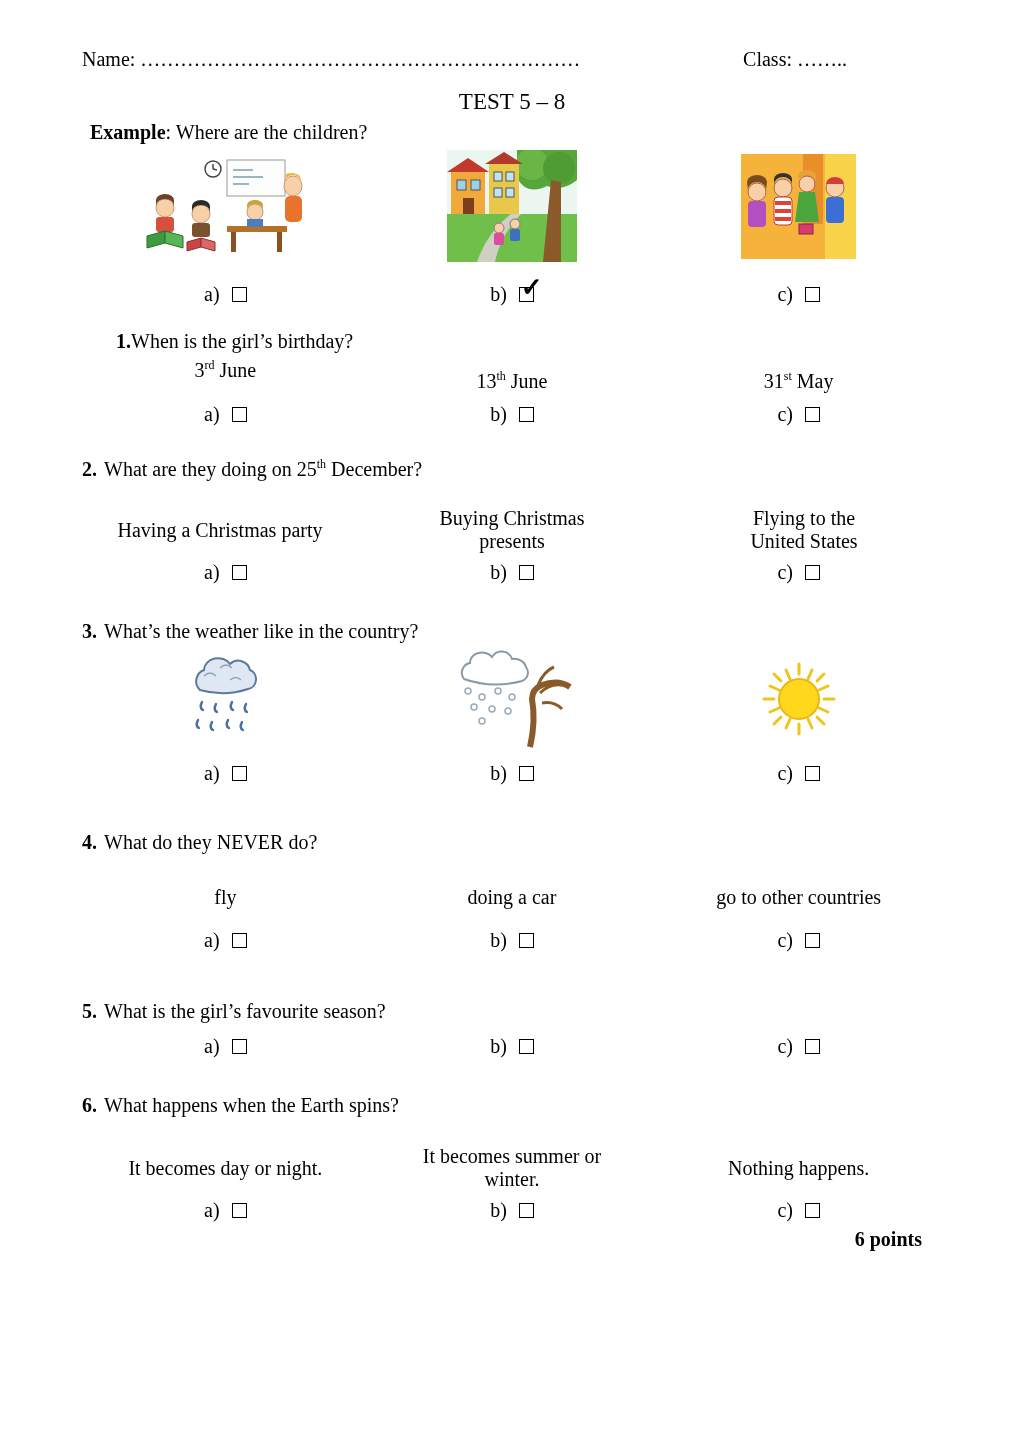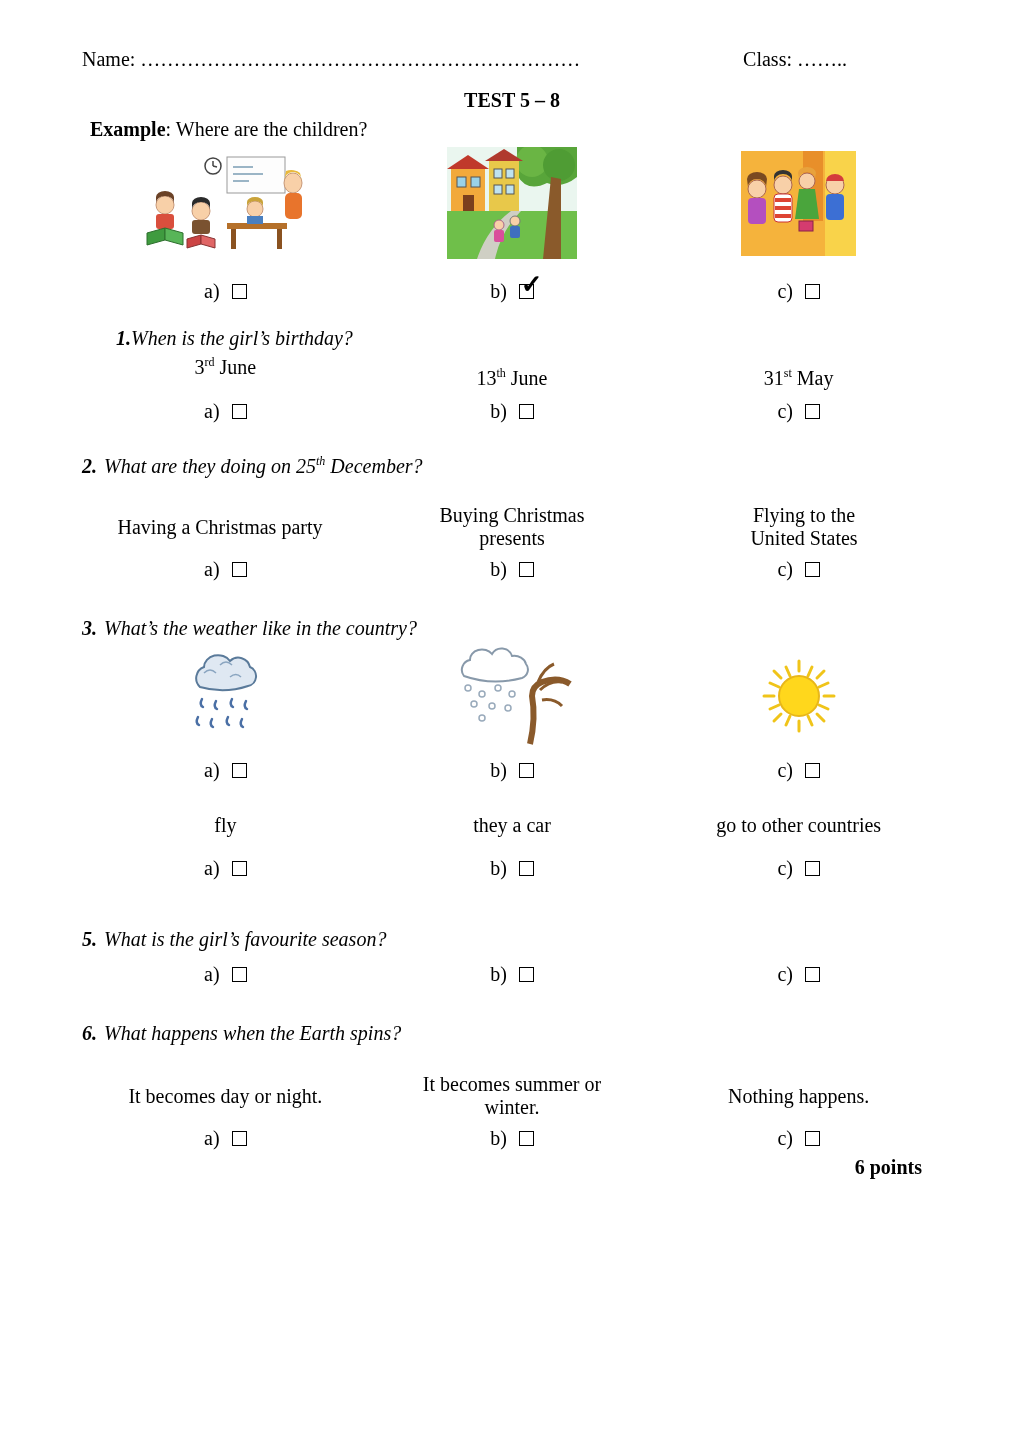--- a/index.html
+++ b/index.html
@@ -8,40 +8,40 @@
     width: 1020px;
     min-height: 1443px;
     margin: 0 auto;
     background: #fff;
     color: #000;
     font-family: "Liberation Serif", serif;
     font-size: 20px;
     padding: 48px 78px 4px 82px;
   }
   .header-row { display: flex; justify-content: space-between; padding-right: 95px; }
-  .title { text-align: center; font-weight: bold; font-size: 20px; margin: 18px 0 6px; }
+  .title { text-align: center; font-weight: normal; font-size: 23px; margin: 18px 0 6px; }
   .section-heading { font-weight: bold; margin-top: 4px; }
   .example-line { margin-left: 8px; }
   .example-line b { font-weight: bold; }
 
   .grid3 { display: grid; grid-template-columns: 1fr 1fr 1fr; align-items: center; justify-items: center; }
   .images-row { margin-top: 6px; min-height: 112px; }
   .options-row { margin-top: 16px; }
 
   .opt { display: flex; align-items: center; gap: 12px; }
   .checkbox {
     width: 15px; height: 15px; border: 1.6px solid #000;
     display: inline-block; position: relative; background: #fff; flex: none;
   }
   .checkbox .tick {
     position: absolute; left: 1px; top: -13px;
     font-size: 26px; font-weight: bold; line-height: 1; color: #000;
   }
 
-  .q-line { margin: 0; font-style: italic; }
+  .q-line { margin: 0; }
   .q-num { font-weight: bold; }
   .q-num.gap { margin-right: 7px; }
   .indent { margin-left: 34px; }
 
   .choices-row { font-weight: bold; }
   .choice { text-align: center; font-weight: normal; }
   .choice.raised { position: relative; top: -11px; }
   .choice.left { text-align: center; }
   .w210 { max-width: 210px; }
   .w150 { max-width: 150px; }
@@ -298,23 +298,26 @@
     <div class="opt">
         <span>b)</span>
         <span class="checkbox"></span>
       </div>
     <div class="opt">
         <span>c)</span>
         <span class="checkbox"></span>
       </div>
   </div>
 
+  <p class="q-line mt-q4">
+    <b class="q-num gap">4.</b><span>What do they NEVER do?</span>
+  </p>
   <div class="grid3 choices-row mt-q4c">
     <div class="choice">fly</div>
-    <div class="choice">they a car</div>
+    <div class="choice">doing a car</div>
     <div class="choice">go to other countries</div>
   </div>
   <div class="grid3 options-row mt-q4o">
     <div class="opt">
         <span>a)</span>
         <span class="checkbox"></span>
       </div>
     <div class="opt">
         <span>b)</span>
         <span class="checkbox"></span>

